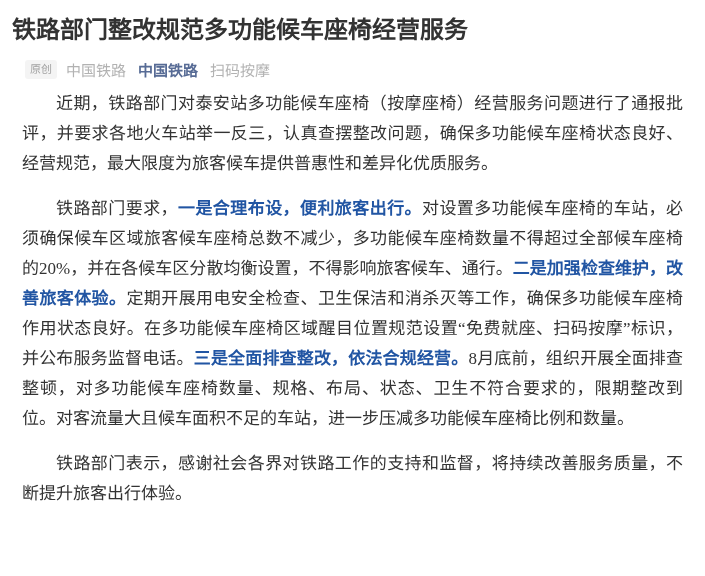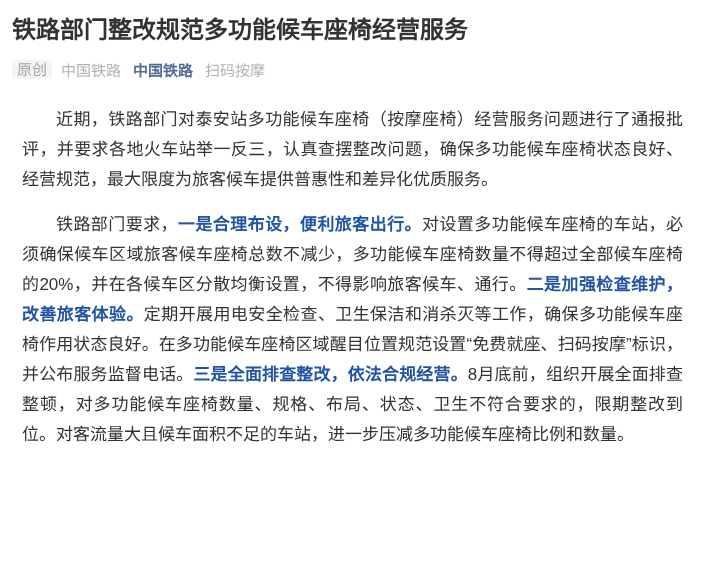--- a/index.html
+++ b/index.html
@@ -30,46 +30,48 @@
     display: flex;
     align-items: center;
     font-size: 15px;
     color: var(--meta-gray, #b2b2b2);
     white-space: nowrap;
   }
   .original-badge {
     display: inline-block;
     background: var(--badge-bg, #f4f4f4);
     color: var(--badge-text, #a3a3a3);
-    font-size: 15px;
+    font-size: 11px;
     line-height: 19px;
     padding: 0 5px;
     border-radius: 3px;
     margin-right: 9px;
+    margin-left: 13px;
   }
   .author-name {
     color: var(--meta-gray, #b2b2b2);
     margin-right: 12px;
   }
   .account-link {
     color: var(--account-link, #576b95);
     font-weight: 600;
     margin-right: 12px;
     cursor: pointer;
   }
   .publish-datetime {
     margin-right: 12px;
   }
   .article-body {
-    margin-top: 25px;
+    margin-top: 9px;
     padding: 0 10px 0 10px;
     font-size: 17px;
     line-height: 30px;
     color: var(--body-text, #333333);
     text-align: justify;
+    font-family: Liberation Serif, serif;
   }
   .article-body p {
     margin: 0 0 15px 0;
     text-indent: 2em;
   }
   .em {
     color: var(--emphasis-blue, #2155a3);
     font-weight: 700;
   }
 </style>
@@ -83,15 +85,16 @@
   <div class="meta-row">
     <span class="original-badge">原创</span>
     <span class="author-name">中国铁路</span>
     <span class="account-link">中国铁路</span>
     <span class="publish-location">扫码按摩</span>
   </div>
 
   <div class="article-body" id="article-body">
       <p><span class="">近期，铁路部门对泰安站多功能候车座椅（按摩座椅）经营服务问题进行了通报批评，并要求各地火车站举一反三，认真查摆整改问题，确保多功能候车座椅状态良好、经营规范，最大限度为旅客候车提供普惠性和差异化优质服务。</span></p>
       <p><span class="">铁路部门要求，</span><span class="em">一是合理布设，便利旅客出行。</span><span class="">对设置多功能候车座椅的车站，必须确保候车区域旅客候车座椅总数不减少，多功能候车座椅数量不得超过全部候车座椅的20%，并在各候车区分散均衡设置，不得影响旅客候车、通行。</span><span class="em">二是加强检查维护，改善旅客体验。</span><span class="">定期开展用电安全检查、卫生保洁和消杀灭等工作，确保多功能候车座椅作用状态良好。在多功能候车座椅区域醒目位置规范设置“免费就座、扫码按摩”标识，并公布服务监督电话。</span><span class="em">三是全面排查整改，依法合规经营。</span><span class="">8月底前，组织开展全面排查整顿，对多功能候车座椅数量、规格、布局、状态、卫生不符合要求的，限期整改到位。对客流量大且候车面积不足的车站，进一步压减多功能候车座椅比例和数量。</span></p>
+      <p><span class="">铁路部门表示，感谢社会各界对铁路工作的支持和监督，将持续改善服务质量，不断提升旅客出行体验。</span></p>
     </div>
 
 </div>
 
 </body></html>

